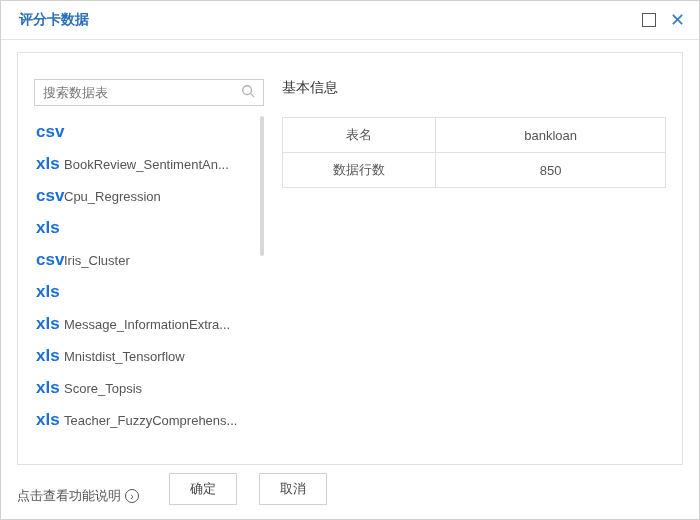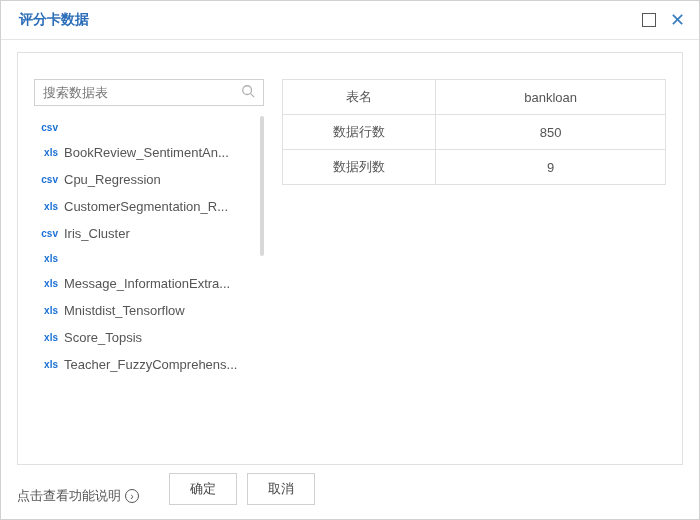--- a/index.html
+++ b/index.html
@@ -16,33 +16,33 @@
 .tab { padding: 8px 4px; color: #666; cursor: pointer; font-size: 14px; }
 .tab.active { color: #222; border-bottom: 2px solid #2b82d8; margin-bottom: -1px; }
 .content { flex: 1; display: flex; gap: 18px; padding-top: 16px; overflow: hidden; }
 .left { width: 230px; display: flex; flex-direction: column; }
 .search { display: flex; align-items: center; border: 1px solid #d0d0d0; padding: 4px 8px; }
 .search input { flex: 1; border: none; outline: none; font-size: 13px; color: #555; }
 .search .sicn { color: #b0b0b0; font-size: 14px; }
 .list { flex: 1; overflow-y: hidden; margin-top: 10px; position: relative; }
 .list .scrollbar { position: absolute; right: 0; top: 0; width: 4px; height: 140px; background: #d8d8d8; border-radius: 2px; }
 .item { display: flex; align-items: center; gap: 6px; padding: 6px 2px; color: #555; cursor: pointer; white-space: nowrap; overflow: hidden; text-overflow: ellipsis; }
-.item .ft { font-size: 10px; font-weight: 600; width: 22px; text-align: right; }
+.item .ft { font-size: 17px; font-weight: 600; width: 22px; text-align: right; }
 .ft.csv { color: #1a70d6; }
 .ft.xls { color: #1a70d6; }
 .item .nm { overflow: hidden; text-overflow: ellipsis; }
 .right { flex: 1; }
 .sect { color: #333; font-size: 14px; margin-bottom: 20px; }
 .info-table { width: 100%; border-collapse: collapse; }
 .info-table td { border: 1px solid #e0e0e0; padding: 8px 10px; font-size: 13px; text-align: center; color: #555; }
 .info-table td.k { width: 40%; background: #fff; }
 .footer { padding: 8px 20px 14px 0; display: flex; flex-direction: row; align-items: flex-end; gap: 10px; }
 .helplink { color: #555; font-size: 13px; display: flex; align-items: center; gap: 4px; cursor: pointer; }
 .helplink .chev { border: 1px solid #555; border-radius: 50%; width: 14px; height: 14px; display: inline-flex; align-items: center; justify-content: center; font-size: 10px; }
-.btns { display: flex; gap: 10px; padding-left: 20px; }
+.btns { display: flex; gap: 22px; padding-left: 20px; }
 .btn { border: 1px solid #d0d0d0; background: #fff; padding: 6px 20px; font-size: 13px; color: #444; cursor: pointer; }
 </style>
 </head>
 <body>
 
 <div class="dialog">
   <div class="titlebar">
     <div class="title">评分卡数据</div>
     <div class="controls">
       <div class="maxbox"></div>
@@ -73,21 +73,20 @@
             <div class="item">
                 <span class="ft xls">xls</span>
                 <span class="nm">BookReview_SentimentAn...</span>
               </div>
             <div class="item">
                 <span class="ft csv">csv</span>
                 <span class="nm">Cpu_Regression</span>
               </div>
             <div class="item">
                 <span class="ft xls">xls</span>
-                <span class="nm">CustomerSegmentation_R...</span>
               </div>
             <div class="item">
                 <span class="ft csv">csv</span>
                 <span class="nm">Iris_Cluster</span>
               </div>
             <div class="item">
                 <span class="ft xls">xls</span>
               </div>
             <div class="item">
                 <span class="ft xls">xls</span>
@@ -102,33 +101,30 @@
                 <span class="nm">Score_Topsis</span>
               </div>
             <div class="item">
                 <span class="ft xls">xls</span>
                 <span class="nm">Teacher_FuzzyComprehens...</span>
               </div>
           </div>
         </div>
 
         <div class="right">
+          <div class="sect">基本信息</div>
           <table class="info-table">
             <tbody>
                 <tr>
                   <td class="k">表名</td>
                   <td>bankloan</td>
                 </tr>
             <tr>
                   <td class="k">数据行数</td>
                   <td>850</td>
-                </tr>
-            <tr>
-                  <td class="k">数据列数</td>
-                  <td>9</td>
                 </tr>
           </tbody>
             </table>
         </div>
       </div>
     </div>
 
     <div class="footer">
       <div class="helplink">
         <span>点击查看功能说明</span>

